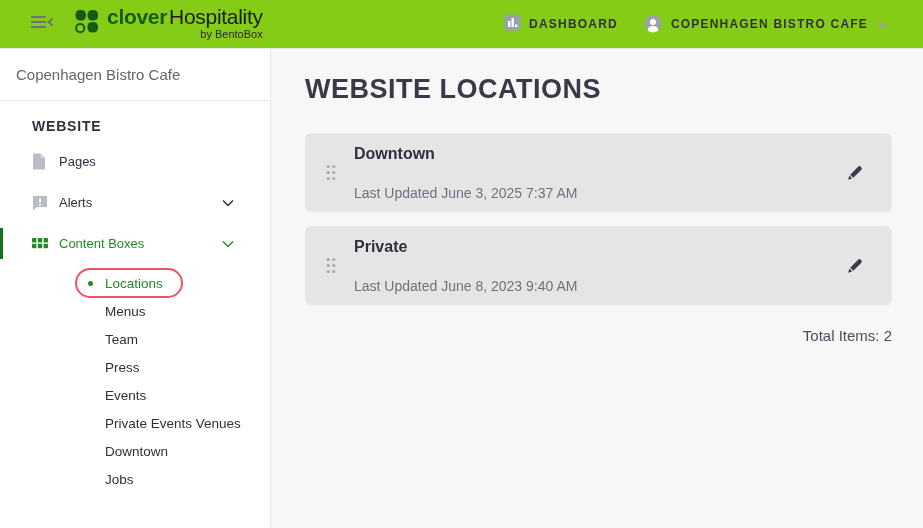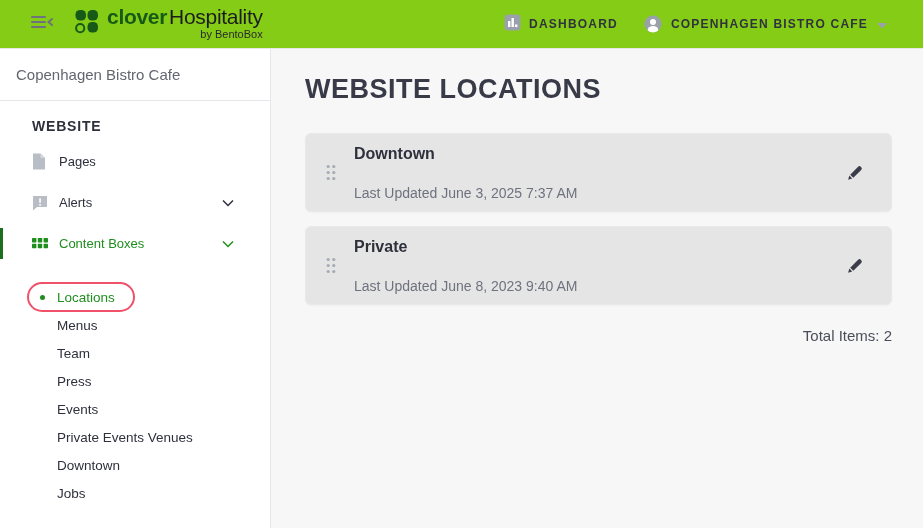--- a/index.html
+++ b/index.html
@@ -37,21 +37,21 @@
   .site-name { padding:17px 16px; font-size:15px; color:#62666f; border-bottom:1px solid #e6e7ea; }
   .section-label { margin:17px 0 0 32px; font-size:14px; font-weight:bold; letter-spacing:0.8px; color:#2e303c; }
   .nav-rows { margin-top:7px; }
   .nav-row { height:41px; display:flex; align-items:center; padding:0 36px 0 32px; position:relative; cursor:pointer; }
   .nav-row .nav-icon { width:17px; margin-right:10px; display:flex; align-items:center; }
   .nav-row .nav-label { font-size:13px; color:#2e303c; }
   .nav-row .chev { margin-left:auto; color:#2e303c; display:flex; }
   .nav-row.active .nav-label, .nav-row.active .chev { color:#1f8e1f; }
   .active-bar { position:absolute; left:0; top:5px; bottom:5px; width:3px; background:#1b6e1b; }
 
-  .sub-rows { margin-top:19px; }
+  .sub-rows { margin-top:5px;padding-left:48px; }
   .sub-row { height:28px; display:flex; align-items:center; padding-left:57px; position:relative;
              font-size:13.5px; color:#2e303c; cursor:pointer; }
   .sub-row.active { color:#1f8e1f; }
   .bullet { position:absolute; left:40px; top:50%; width:5px; height:5px; margin-top:-2px;
             border-radius:50%; background:#1f8e1f; }
   .highlight-ring { position:absolute; left:27px; top:-1px; width:108px; height:30px;
                     border:2px solid #ee5168; border-radius:15px; pointer-events:none; }
 
   
   .main { flex:1; background:#f7f7f8; padding:24px 31px 12px 34px; min-width:0; }

